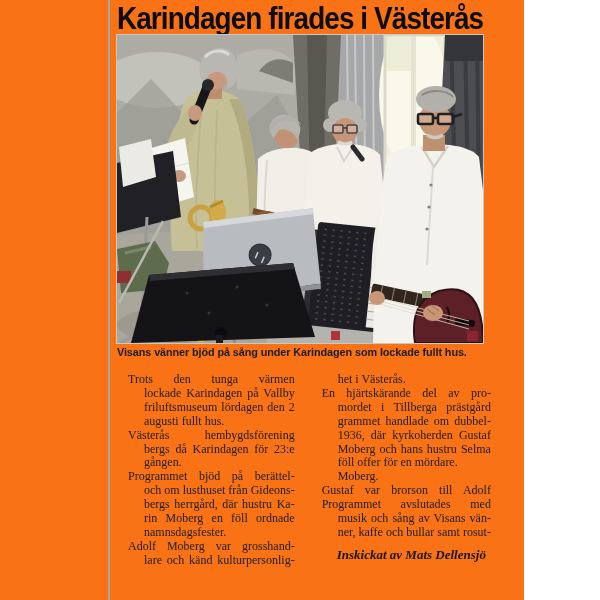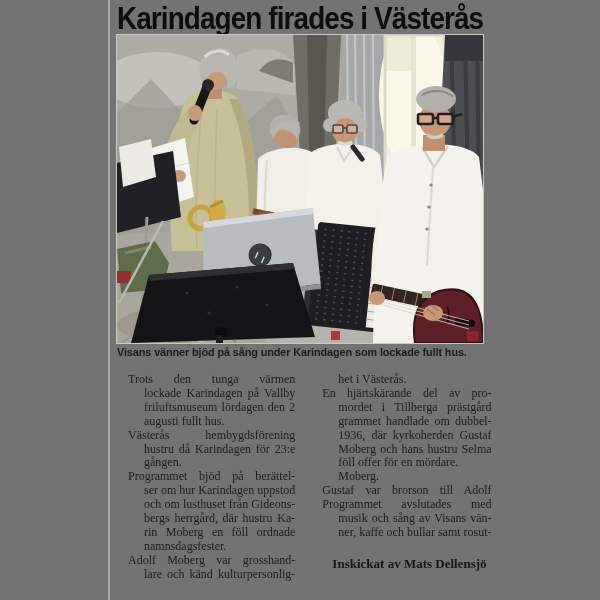--- a/index.html
+++ b/index.html
@@ -1,37 +1,37 @@
 <!DOCTYPE html>
 <html><head>
 <meta charset="utf-8">
 <style>
   html,body{margin:0;padding:0;background:#ffffff;}
-  #page{position:relative;width:600px;height:600px;background:#737373;overflow:hidden;
+  #page{position:relative;width:524px;height:600px;background:#f97316;overflow:hidden;
         font-family:"Liberation Sans", sans-serif;}
   .vrule{position:absolute;left:108px;top:0;width:1.5px;height:600px;background:#a8a8a8;}
   .headline{position:absolute;left:117px;top:1px;white-space:nowrap;
             font-family:"Liberation Sans", sans-serif;font-weight:700;
             font-size:31px;letter-spacing:-1px;color:#0d0d0d;
             transform:scaleX(0.90);transform-origin:0 0;}
   .photo-frame{position:absolute;left:117px;top:35px;width:366px;height:308px;
                outline:1px solid #c9c9c4;background:#b4b3ad;}
   .caption{position:absolute;left:117px;top:346px;width:372px;white-space:nowrap;
            font-family:"Liberation Sans", sans-serif;font-weight:700;
            font-size:11.2px;letter-spacing:-0.1px;color:#1b1b1b;
            transform:scaleX(0.97);transform-origin:0 0;}
   .cols{position:absolute;left:117px;top:373px;width:371px;display:flex;gap:16px;
         font-family:"Liberation Serif","DejaVu Serif",serif;color:#1c1c1c;}
   .col{font-size:12px;line-height:13.9px;}
   .col.c0{width:180px;}
   .col.c1{width:183px;}
   .bline{white-space:nowrap;padding-left:27px;}
   .bline.just{text-align:justify;text-align-last:justify;text-justify:inter-word;}
   .bline.ind{padding-left:11px;}
-  .byline{margin-top:17px;font-weight:700;font-size:13px;
+  .byline{margin-top:8px;font-weight:700;font-style:italic;font-size:13px;
           text-align:right;padding-right:5px;color:#161616;
           font-family:"Liberation Serif","DejaVu Serif",serif;}
 </style>
 </head>
 <body>
 
 <div id="page">
 
   <div class="vrule"></div>
 
@@ -252,24 +252,23 @@
 
   <div class="caption">Visans vänner bjöd på sång under Karindagen som lockade fullt hus.</div>
 
   <div class="cols">
     <div class="col c0">
         <div class="bline just ind">Trots den tunga värmen</div>
         <div class="bline just">lockade Karindagen på Vallby</div>
         <div class="bline just">friluftsmuseum lördagen den 2</div>
         <div class="bline">augusti fullt hus.</div>
         <div class="bline just ind">Västerås hembygdsförening</div>
-        <div class="bline just">hustru då Karindagen för 23:e</div>
+        <div class="bline just">bergs då Karindagen för 23:e</div>
         <div class="bline">gången.</div>
         <div class="bline just ind">Programmet bjöd på berättel-</div>
-        <div class="bline just">ser om hur Karindagen uppstod</div>
         <div class="bline just">och om lusthuset från Gideons-</div>
         <div class="bline just">bergs herrgård, där hustru Ka-</div>
         <div class="bline just">rin Moberg en föll ordnade</div>
         <div class="bline">namnsdagsfester.</div>
         <div class="bline just ind">Adolf Moberg var grosshand-</div>
         <div class="bline just">lare och känd kulturpersonlig-</div>
       </div>
     <div class="col c1">
       <div>
           <div class="bline">het i Västerås.</div>

